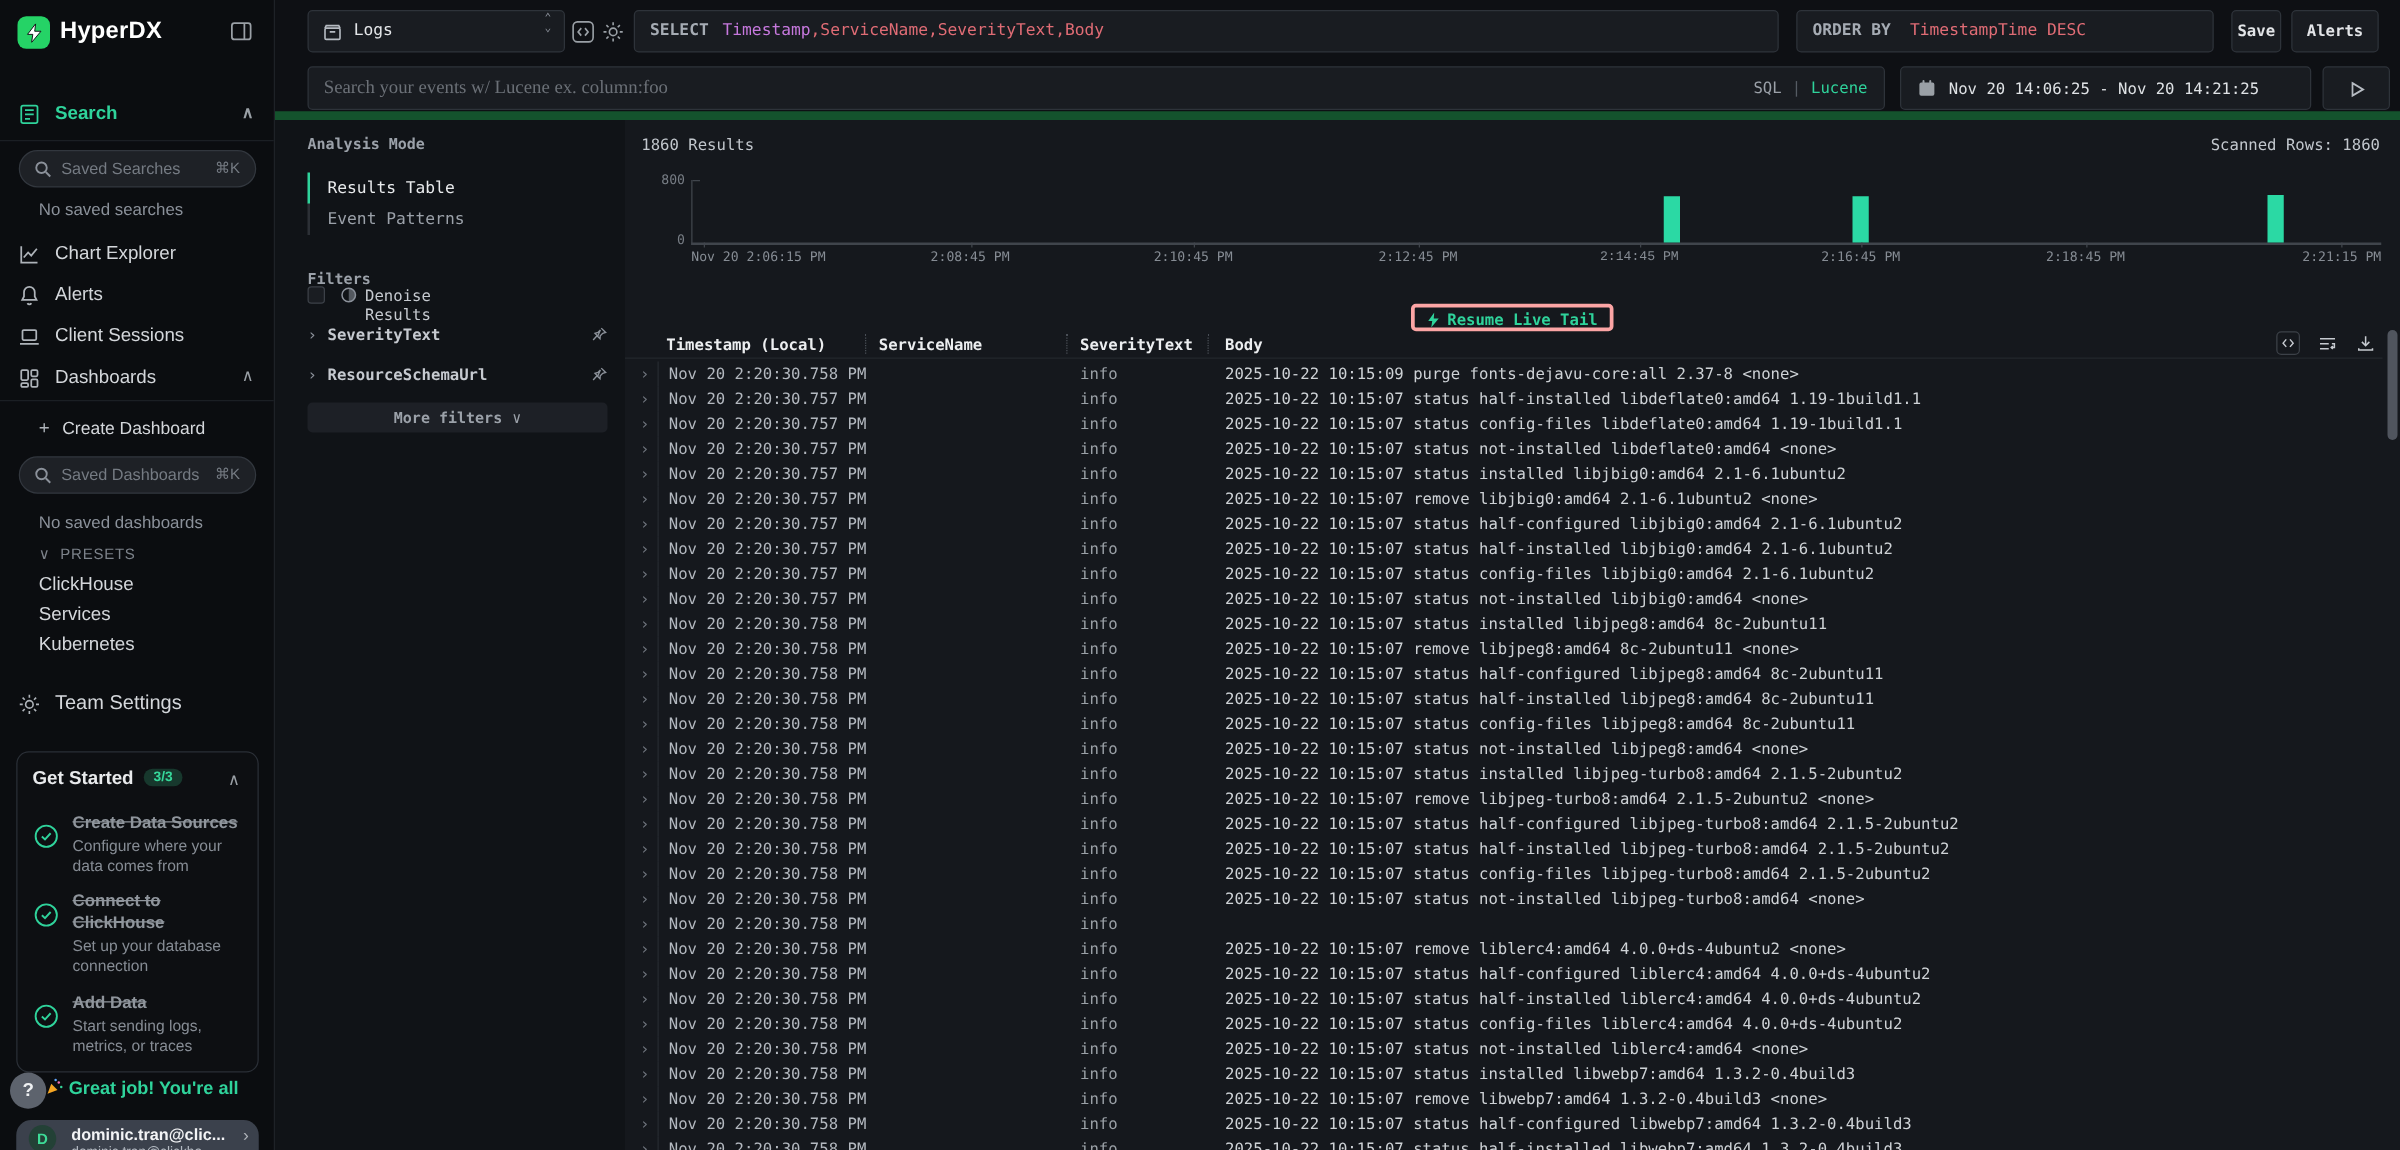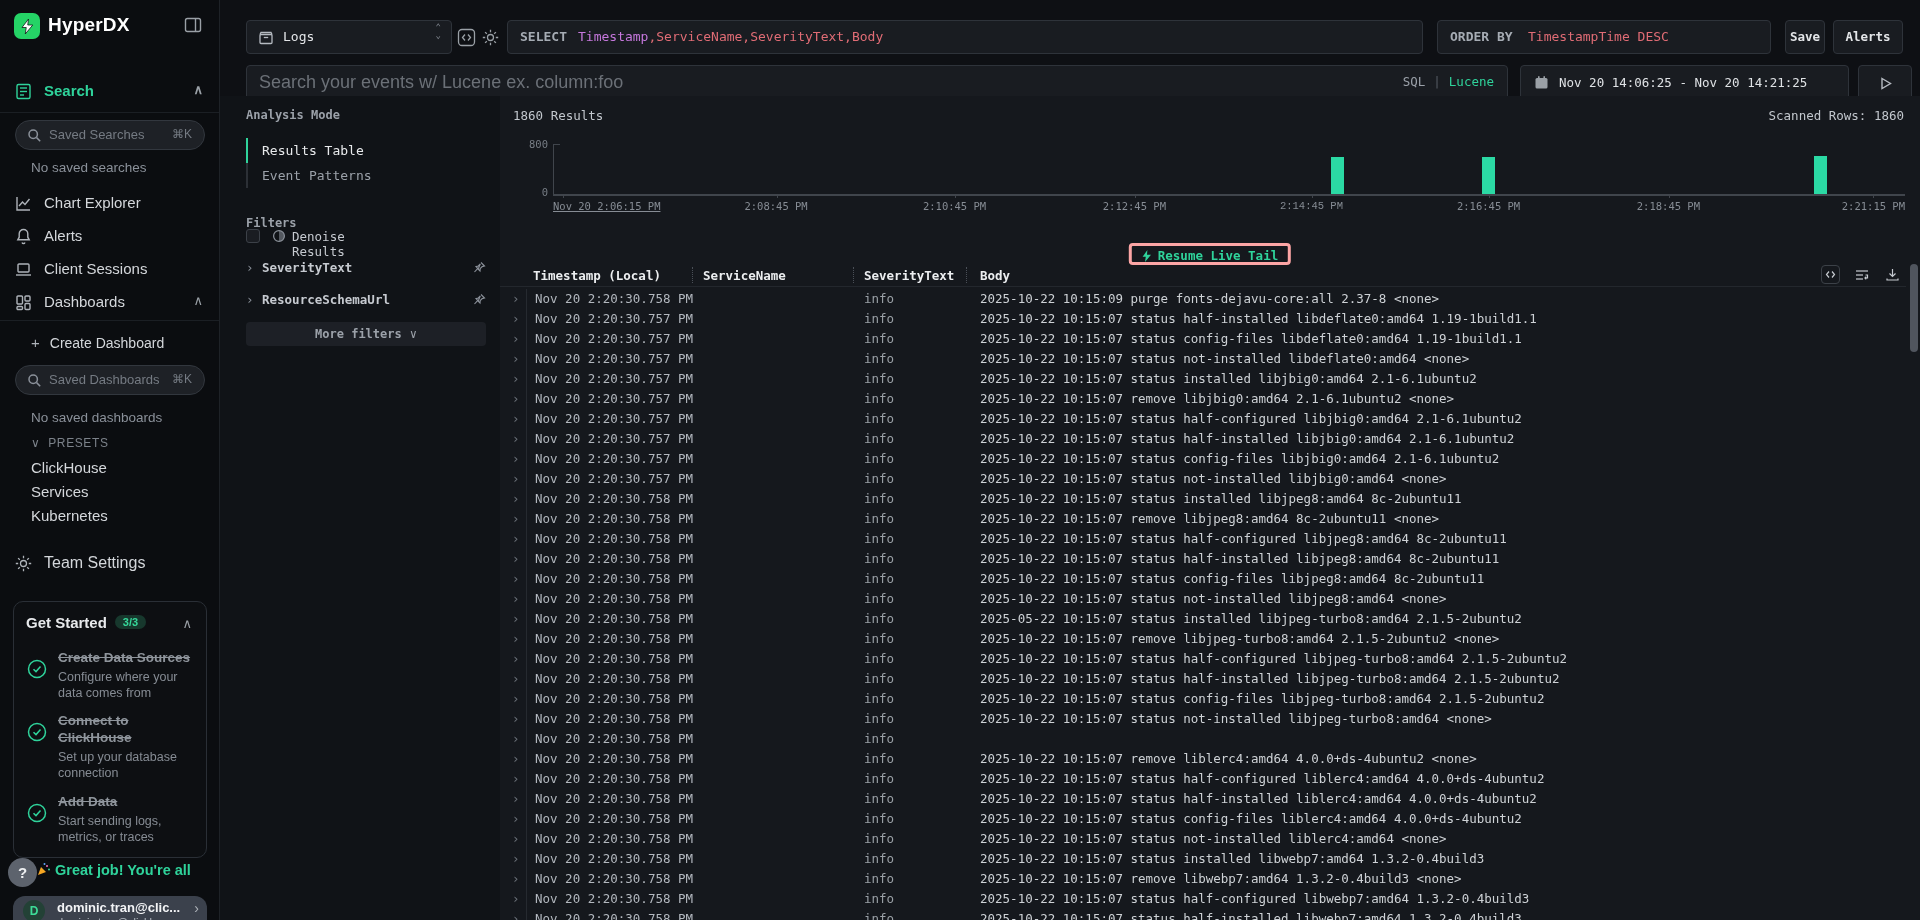--- a/index.html
+++ b/index.html
@@ -47,38 +47,38 @@
   .congrats{position:absolute;left:36px;top:862px;z-index:5;width:175px;color:#2fd39b;font-weight:bold;font-size:14.5px;line-height:1.2;}
   .tada{display:inline-block;vertical-align:-2px;margin-right:4px;}
   .user-chip{position:absolute;left:13px;top:896px;width:194px;height:26px;background:#3b414c;border-radius:12px 12px 0 0;z-index:7;overflow:hidden;}
   .avatar{position:absolute;left:10px;top:4px;width:22px;height:22px;border-radius:50%;background:#234136;color:#3ddc97;font-size:12px;font-weight:bold;text-align:center;line-height:22px;}
   .user-name{position:absolute;left:44px;top:4px;font-size:13px;font-weight:bold;color:#f3f4f6;white-space:nowrap;}
   .user-email{position:absolute;left:44px;top:20px;font-size:11px;color:#b4bac2;white-space:nowrap;}
   .user-chev{position:absolute;right:8px;top:4px;color:#aeb3b9;font-size:14px;}
 
   
   .main{position:absolute;left:220px;top:0;width:1700px;height:920px;}
-  .topbar{position:absolute;left:0;top:12px;width:100%;height:96px;background:#0e1014;border-bottom:3px solid #14532d;}
+  .topbar{position:absolute;left:0;top:0;width:100%;height:96px;background:#0e1014;border-bottom:7px solid #14532d;}
   .box{background:#191c21;border:1px solid #2e333a;border-radius:4px;color:#e3e5e8;}
   .src-select{position:absolute;left:26px;top:8px;width:206px;height:34px;}
   .src-select .sicon{position:absolute;left:11px;top:9px;width:16px;height:16px;color:#b6bbc2;}
   .src-select .slabel{position:absolute;left:36px;top:8px;font-size:13px;}
   .src-select .scarets{position:absolute;right:10px;top:3px;color:#8b919a;font-size:9px;line-height:.85;text-align:center;}
   .icon-btn{position:absolute;top:16px;width:19px;height:19px;color:#9aa0a6;}
   .sql-input{position:absolute;left:287px;top:8px;width:916px;height:34px;padding-left:48px;}
   .sql-kw{position:absolute;left:12px;top:8px;font-size:13px;font-weight:bold;color:#a6acb4;}
   .sql-code{position:absolute;top:8px;font-size:13px;white-space:nowrap;}
   .tok-purple{color:#c678dd;}
   .tok-salmon{color:#e06c75;}
   .orderby-input{position:absolute;left:1217px;top:8px;width:334px;height:34px;}
   .btn{position:absolute;top:8px;height:34px;font-size:12.5px;font-weight:bold;color:#e3e5e8;text-align:center;line-height:32px;}
   .btn-save{left:1565px;width:40px;}
   .btn-alerts{left:1613px;width:70px;}
   .lucene-row{position:absolute;left:26px;top:53px;width:1262px;height:35px;}
-  .lucene-row input{position:absolute;left:0;top:0;width:100%;height:100%;background:#191c21;border:1px solid #2e333a;border-radius:4px;color:#cfd3d8;font-family:Liberation Sans, sans-serif;font-size:18px;padding:0 150px 0 12px;outline:none;}
+  .lucene-row input{position:absolute;left:0;top:0;width:100%;height:100%;background:#191c21;border:1px solid #2e333a;border-radius:4px;color:#cfd3d8;font-family:Liberation Serif, serif;font-size:15px;padding:0 150px 0 12px;outline:none;}
   .lucene-row input::placeholder{color:#6b7077;}
   .lang-toggle{position:absolute;right:14px;top:9px;font-size:12.5px;}
   .lang-sql{color:#9ba1a9;}
   .lang-sep{color:#555b63;margin:0 8px;}
   .lang-lucene{color:#2fd39b;}
   .daterange{position:absolute;left:1300px;top:53px;width:329px;height:35px;}
   .daterange .cal{position:absolute;left:13px;top:9px;width:15px;height:15px;color:#9aa0a6;}
   .daterange .dtext{position:absolute;left:38px;top:9px;font-size:12.5px;color:#dfe2e5;}
   .play-btn{position:absolute;left:1638px;top:53px;width:54px;height:35px;}
   .play-btn svg{position:absolute;left:21px;top:11px;color:#b6bbc2;}
@@ -419,21 +419,21 @@
           <div class="xtick" style="left: 0.7%;"></div>
           <div class="xtick" style="left: 16.5%;"></div>
           <div class="xtick" style="left: 29.7%;"></div>
           <div class="xtick" style="left: 43%;"></div>
           <div class="xtick" style="left: 56.1%;"></div>
           <div class="xtick" style="left: 69.2%;"></div>
           <div class="xtick" style="left: 82.5%;"></div>
           <div class="xtick" style="left: 97.6%;"></div>
         </div>
       <div class="xlabels" id="xlabels">
-          <span class="xlab first" style="left: 0px; text-decoration: underline;">Nov 20 2:06:15 PM</span>
+          <span class="xlab first" style="left: 0px;">Nov 20 2:06:15 PM</span>
           <span class="xlab" style="left: 16.5%;">2:08:45 PM</span>
           <span class="xlab" style="left: 29.7%;">2:10:45 PM</span>
           <span class="xlab" style="left: 43%;">2:12:45 PM</span>
           <span class="xlab" style="left: 56.1%; font-family: Liberation Mono, monospace;">2:14:45 PM</span>
           <span class="xlab" style="left: 69.2%;">2:16:45 PM</span>
           <span class="xlab" style="left: 82.5%;">2:18:45 PM</span>
           <span class="xlab last" style="right: 0px;">2:21:15 PM</span>
         </div>
 
       <button class="live-tail mono">
@@ -588,21 +588,21 @@
     <span class="c-ts">Nov 20 2:20:30.758 PM</span>
     <span class="c-svc"></span>
     <span class="c-sev">info</span>
     <span class="c-body">2025-10-22 10:15:07 status not-installed libjpeg8:amd64 &lt;none&gt;</span>
   </div>
           <div class="trow">
     <span class="rchev">›</span>
     <span class="c-ts">Nov 20 2:20:30.758 PM</span>
     <span class="c-svc"></span>
     <span class="c-sev">info</span>
-    <span class="c-body">2025-05-22 10:15:07 status installed libjpeg-turbo8:amd64 2.1.5-2ubuntu2</span>
+    <span class="c-body">2025-10-22 10:15:07 status installed libjpeg-turbo8:amd64 2.1.5-2ubuntu2</span>
   </div>
           <div class="trow">
     <span class="rchev">›</span>
     <span class="c-ts">Nov 20 2:20:30.758 PM</span>
     <span class="c-svc"></span>
     <span class="c-sev">info</span>
     <span class="c-body">2025-10-22 10:15:07 remove libjpeg-turbo8:amd64 2.1.5-2ubuntu2 &lt;none&gt;</span>
   </div>
           <div class="trow">
     <span class="rchev">›</span>

